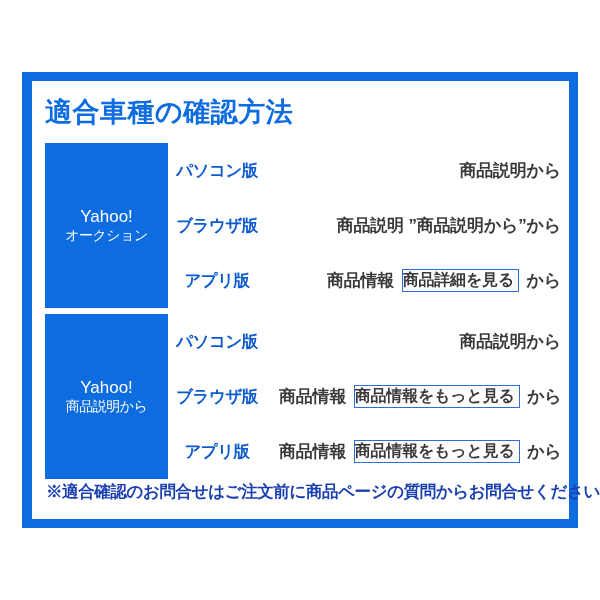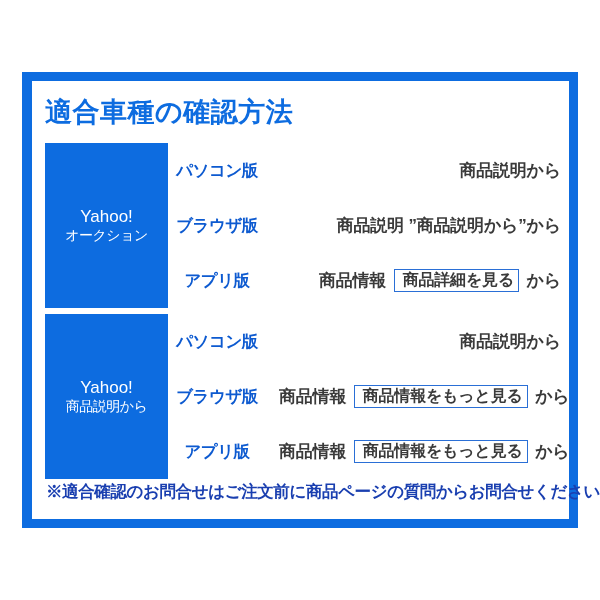--- a/index.html
+++ b/index.html
@@ -119,21 +119,21 @@
   .group-gap { height: 6px; background: #ffffff; }
 
   
   .btn-box {
     display: inline-block;
     border: 1.5px solid #2a6fd6;
     background: #ffffff;
     color: #3a3a3a;
     font-weight: bold;
     font-size: 16px;
-    padding: 1px 4px 2px 8px;
+    padding: 1px 4px 2px 0;
     margin: 0 3px;
     line-height: 1.1;
     vertical-align: 1px;
   }
 
   
   #footer-note {
     position: absolute;
     left: 14px;
     top: 400px;

